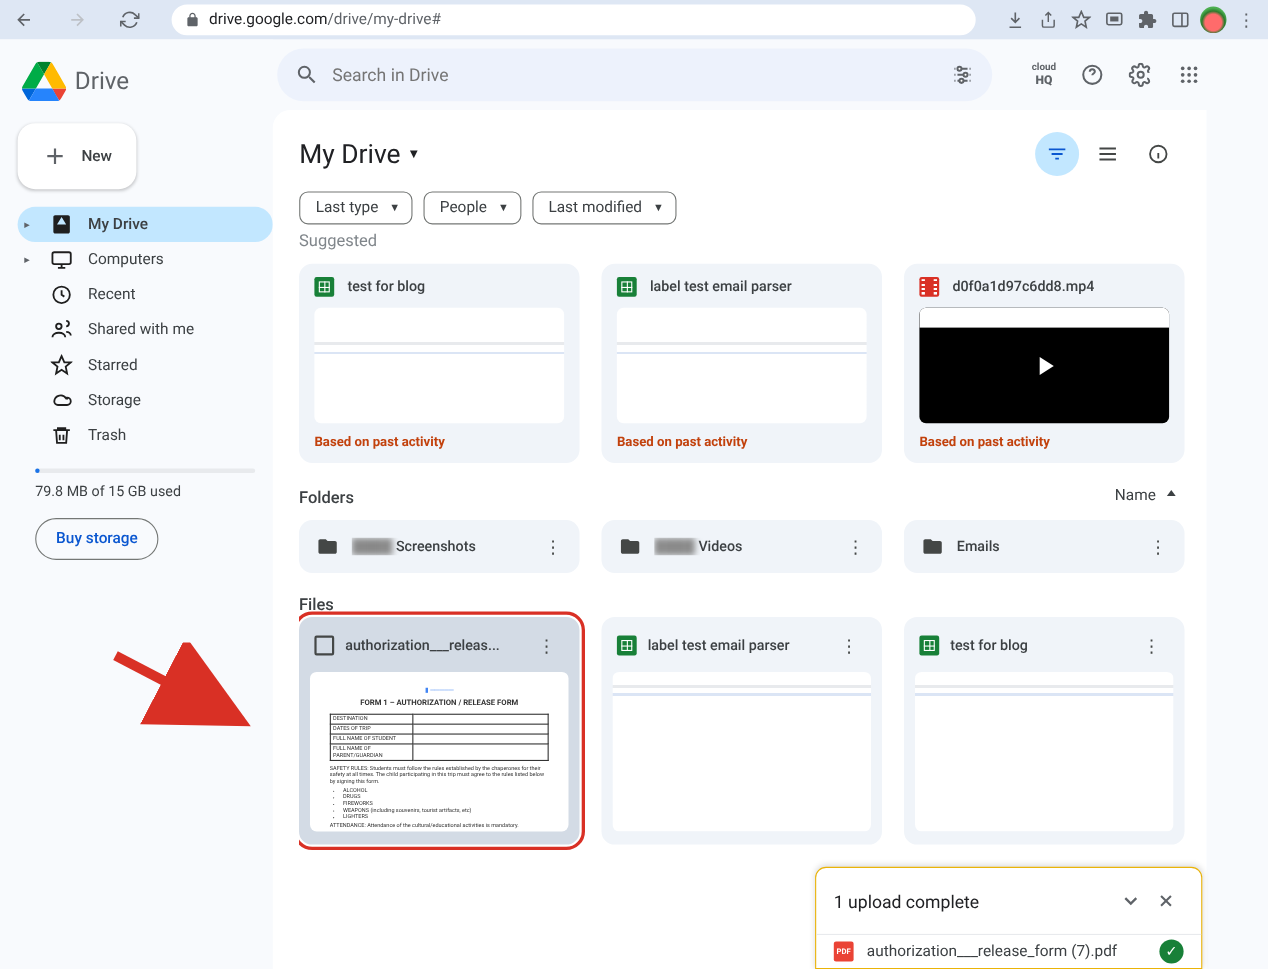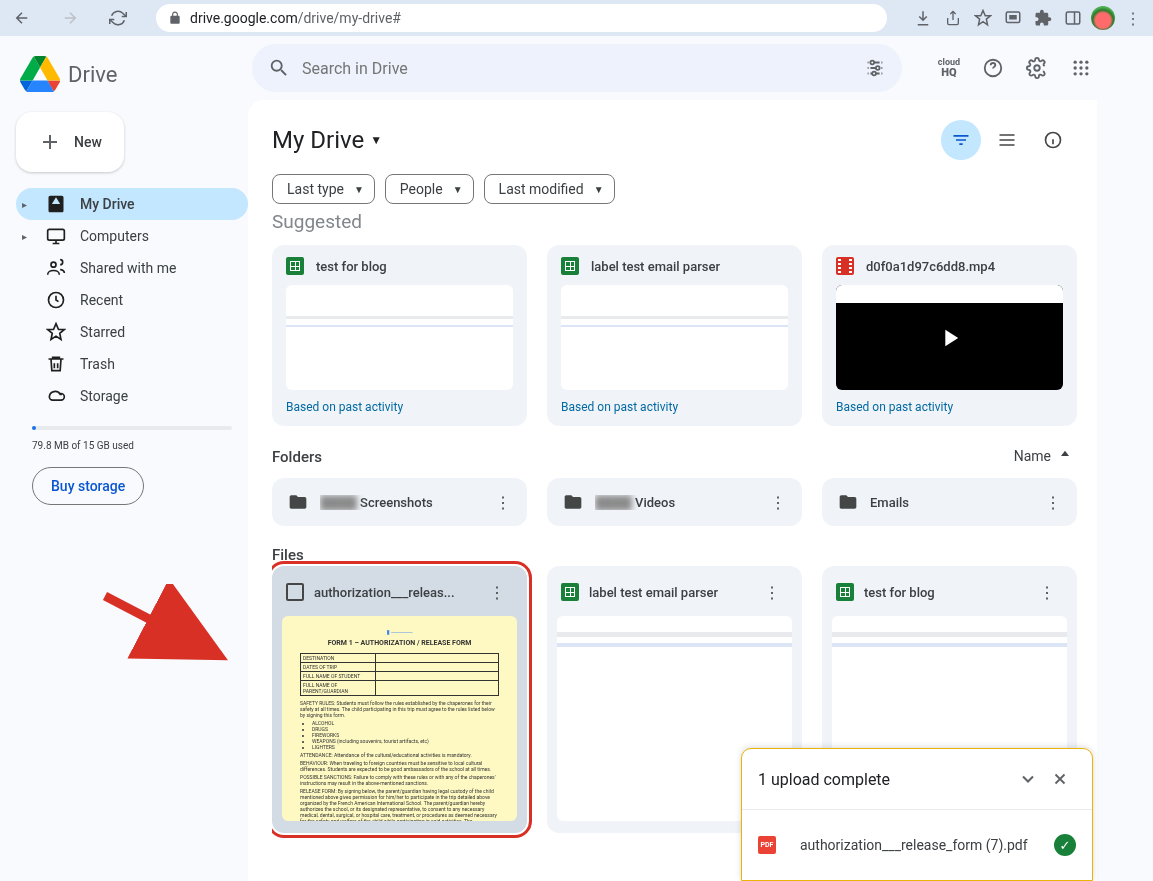--- a/index.html
+++ b/index.html
@@ -23,21 +23,21 @@
 .drive-logo { width: 40px; height: 36px; }
 .logo-text { font-size: 22px; color: #5f6368; }
 .new-btn { display: inline-flex; align-items: center; gap: 12px; background: #fff; border: none; border-radius: 16px; padding: 18px 22px; box-shadow: 0 1px 3px rgba(0,0,0,0.2); font-size: 14px; font-weight: 500; color: #3c4043; margin-bottom: 16px; cursor: pointer; }
 .nav-list { list-style: none; }
 .nav-item { display: flex; align-items: center; gap: 14px; height: 32px; padding: 0 12px 0 6px; border-radius: 16px; font-size: 14px; color: #3c4043; cursor: pointer; }
 .nav-item .tri { width: 10px; font-size: 10px; color: #5f6368; visibility: hidden; }
 .nav-item.has-tri .tri { visibility: visible; }
 .nav-item.active { background: #c2e7ff; font-weight: 500; }
 .nav-item svg, .nav-item .nav-ico { width: 20px; height: 20px; flex-shrink: 0; }
 .storage-row { padding: 8px 8px 8px 16px; }
-.storage-text { font-size: 10px; color: #3c4043; margin: 10px 0 16px; }
+.storage-text { font-size: 13px; color: #3c4043; margin: 10px 0 16px; }
 .buy-btn { border: 1px solid #747775; border-radius: 20px; padding: 10px 18px; font-size: 14px; color: #0b57d0; background: transparent; cursor: pointer; font-weight: 500; }
 
 
 .main-col { flex: 1; display: flex; flex-direction: column; }
 .top-bar { display: flex; align-items: center; padding: 8px 16px 8px 4px; gap: 8px; }
 .search-box { flex: 1; max-width: 650px; height: 48px; background: #edf2fc; border-radius: 24px; display: flex; align-items: center; padding: 0 16px; gap: 12px; }
 .search-box input { border: none; background: transparent; font-size: 16px; flex: 1; outline: none; color: #5f6368; }
 .top-icons { display: flex; align-items: center; gap: 4px; margin-left: auto; }
 .top-ico { width: 40px; height: 40px; display: flex; align-items: center; justify-content: center; color: #5f6368; cursor: pointer; border-radius: 50%; }
 .top-ico.hq { font-size: 9px; font-weight: bold; text-align: center; line-height: 1; font-family: serif; }
@@ -46,64 +46,64 @@
 
 .content-wrap { flex: 1; background: #fff; border-radius: 16px 0 0 0; margin-right: 56px; padding: 20px 0 0 24px; overflow: hidden; position: relative; }
 .content-header { display: flex; align-items: center; padding-right: 24px; }
 .title { font-size: 24px; color: #202124; display: flex; align-items: center; gap: 6px; cursor: pointer; }
 .header-actions { margin-left: auto; display: flex; gap: 6px; }
 .h-act { width: 40px; height: 40px; display: flex; align-items: center; justify-content: center; border-radius: 50%; color: #444746; cursor: pointer; }
 .h-act.active { background: #c2e7ff; color: #0b57d0; }
 .chips { display: flex; gap: 10px; margin: 14px 0 8px; }
 .chip { display: flex; align-items: center; gap: 10px; border: 1px solid #747775; border-radius: 8px; padding: 6px 10px 6px 14px; font-size: 14px; color: #3c4043; cursor: pointer; background: #fff; }
 .section-label { font-size: 15px; color: #3c4043; margin: 4px 0 2px; font-weight: 500; }
-.suggested-label { font-size: 19px; color: #80868b; margin-top: -2px; margin-bottom: 12px; }
+.suggested-label { font-size: 15px; color: #80868b; margin-top: -2px; margin-bottom: 12px; }
 
 .scroll-area { overflow-y: auto; height: calc(100% - 110px); padding-right: 20px; padding-bottom: 120px; }
 .grid { display: flex; gap: 20px; margin-bottom: 18px; }
 .card { flex: 1; background: #f0f4f9; border-radius: 12px; padding: 12px 14px; cursor: pointer; }
 .card-title-row { display: flex; align-items: center; gap: 12px; margin-bottom: 10px; }
 .card-title { font-size: 13px; font-weight: 500; color: #3c4043; white-space: nowrap; overflow: hidden; text-overflow: ellipsis; }
 .preview { background: #fff; border-radius: 6px; height: 105px; display: flex; align-items: center; justify-content: center; overflow: hidden; }
 .preview.sheet { background: linear-gradient(#fff 30%, #e8eaed 30%, #e8eaed 32%, #fff 32%, #fff 38%, #dbe5f5 38%, #dbe5f5 40%, #fff 40%); }
 .preview.video { background: #000; color: #fff; position: relative; }
 .preview.video .browsertop { position: absolute; top: 0; left: 0; right: 0; height: 18px; background: #fff; }
-.card-sub { font-size: 12px; color: #0369a1; margin-top: 10px; }
+.card-sub { font-size: 12px; color: #c2410c; margin-top: 10px; font-weight: bold; }
 
 .folders-header { display: flex; align-items: center; margin: 4px 0 10px; padding-right: 4px; }
 .sort { margin-left: auto; display: flex; align-items: center; gap: 6px; font-size: 14px; color: #3c4043; cursor: pointer; }
 .folder-row { display: flex; gap: 20px; margin-bottom: 20px; }
 .folder { flex: 1; background: #f0f4f9; border-radius: 12px; height: 48px; display: flex; align-items: center; padding: 0 8px 0 16px; gap: 12px; cursor: pointer; }
 .folder .fname { font-size: 13px; font-weight: 500; color: #3c4043; flex: 1; overflow: hidden; text-overflow: ellipsis; white-space: nowrap; }
 .folder .blur { filter: blur(3px); color: #888; }
 .more-ico { width: 32px; height: 32px; display: flex; align-items: center; justify-content: center; color: #444746; border-radius: 50%; cursor: pointer; font-size: 16px; }
 
 .files-grid { display: flex; gap: 20px; }
 .file-card { flex: 1; background: #f0f4f9; border-radius: 12px; padding: 10px 10px 12px; cursor: pointer; }
 .file-card.highlight { outline: 3px solid #d93025; outline-offset: 2px; background: #d3dbe5; }
 .file-title-row { display: flex; align-items: center; gap: 10px; margin-bottom: 8px; padding: 0 4px; }
 .file-title { font-size: 13px; font-weight: 500; color: #3c4043; flex: 1; white-space: nowrap; overflow: hidden; text-overflow: ellipsis; }
-.file-preview { background: #fef9c3; border-radius: 6px; height: 205px; overflow: hidden; }
+.file-preview { background: #ffffff; border-radius: 6px; height: 145px; overflow: hidden; }
 
 .pdf-look { padding: 12px 18px; font-size: 6px; color: #333; }
 .pdf-look .ptitle { text-align: center; font-size: 7px; font-weight: bold; margin: 4px 0 6px; }
 .pdf-look table { width: 100%; border-collapse: collapse; margin-bottom: 4px; }
 .pdf-look td { border: 1px solid #333; height: 8px; padding: 1px 2px; font-size: 5px; }
 .pdf-look .para { font-size: 5px; line-height: 1.2; margin: 2px 0; }
 .sheet-look { height: 100%; background: linear-gradient(#fff 8%, #e8eaed 8%, #e8eaed 10%, #fff 10%, #fff 13%, #dbe5f5 13%, #dbe5f5 15%, #fff 15%); }
 
 
 .right-rail { position: absolute; right: 0; top: 36px; bottom: 0; width: 56px; background: #f8fafd; display: flex; flex-direction: row; align-items: flex-start; padding-top: 18px; gap: 24px; border-left: 1px solid transparent; }
 .rail-ico { width: 20px; height: 20px; cursor: pointer; }
 
 
 .toast { position: absolute; right: 60px; bottom: 0; width: 352px; background: #fff; border-radius: 10px 10px 0 0; box-shadow: 0 -1px 6px rgba(0,0,0,0.15); border: 1px solid #eab308; }
 .toast-head { display: flex; align-items: center; padding: 14px 16px; }
 .toast-title { font-size: 16px; color: #202124; flex: 1; }
-.toast-item { display: flex; align-items: center; gap: 24px; padding: 24px 16px; border-top: 1px solid #e8eaed; }
+.toast-item { display: flex; align-items: center; gap: 12px; padding: 4px 16px; border-top: 1px solid #e8eaed; }
 .toast-file { font-size: 14px; color: #3c4043; flex: 1; white-space: nowrap; overflow: hidden; text-overflow: ellipsis; }
 
 
 .ico-sheets { width: 18px; height: 18px; background: #188038; border-radius: 2px; position: relative; flex-shrink: 0; }
 .ico-sheets::before { content: ""; position: absolute; inset: 4px; background: linear-gradient(#fff 0 33%, transparent 33% 50%, #fff 50% 83%, transparent 83%), linear-gradient(90deg, #fff 0 40%, transparent 40% 60%, #fff 60%); background-size: 100% 100%; opacity: 0; }
 .ico-sheets::after { content: ""; position: absolute; inset: 4px; border: 1px solid #fff; }
 .ico-sheets .grid-lines { position: absolute; inset: 4px; }
 .ico-sheets .grid-lines::before { content:""; position:absolute; left:50%; top:0; bottom:0; width:1px; background:#fff; }
 .ico-sheets .grid-lines::after { content:""; position:absolute; top:50%; left:0; right:0; height:1px; background:#fff; }
 .ico-video { width: 18px; height: 18px; background: #d93025; border-radius: 2px; flex-shrink: 0; position: relative; }
@@ -212,53 +212,53 @@
           <span class="tri">▸</span>
           <svg class="nav-ico" viewBox="0 0 24 24" fill="none" stroke="#1f1f1f" stroke-width="2">
             <rect x="2" y="4" width="20" height="13" rx="2"></rect>
             <path d="M8 21h8M12 17v4"></path>
           </svg>
           <span>Computers</span>
         </li>
       <li class="nav-item">
           <span class="tri"></span>
           <svg class="nav-ico" viewBox="0 0 24 24" fill="none" stroke="#1f1f1f" stroke-width="2">
-            <circle cx="9" cy="8" r="3"></circle>
-            <path d="M2 20c0-3 3-5 7-5s7 2 7 5M17 8a3 3 0 100-6M22 18c0-2-2-4-5-4"></path>
-          </svg>
-          <span>Shared with me</span>
+            <circle cx="12" cy="12" r="9"></circle>
+            <path d="M12 7v5l3 2"></path>
+          </svg>
+          <span>Recent</span>
         </li>
       <li class="nav-item">
           <span class="tri"></span>
           <svg class="nav-ico" viewBox="0 0 24 24" fill="none" stroke="#1f1f1f" stroke-width="2">
-            <circle cx="12" cy="12" r="9"></circle>
-            <path d="M12 7v5l3 2"></path>
-          </svg>
-          <span>Recent</span>
+            <circle cx="9" cy="8" r="3"></circle>
+            <path d="M2 20c0-3 3-5 7-5s7 2 7 5M17 8a3 3 0 100-6M22 18c0-2-2-4-5-4"></path>
+          </svg>
+          <span>Shared with me</span>
         </li>
       <li class="nav-item">
           <span class="tri"></span>
           <svg class="nav-ico" viewBox="0 0 24 24" fill="none" stroke="#1f1f1f" stroke-width="2">
             <path d="M12 2l3 7h7l-5.5 4.5L18 21l-6-4-6 4 1.5-7.5L2 9h7z"></path>
           </svg>
           <span>Starred</span>
         </li>
       <li class="nav-item">
           <span class="tri"></span>
           <svg class="nav-ico" viewBox="0 0 24 24" fill="none" stroke="#1f1f1f" stroke-width="2">
-            <path d="M3 6h18M8 6V4h8v2M6 6l1 14h10l1-14M10 11v6M14 11v6"></path>
-          </svg>
-          <span>Trash</span>
+            <path d="M18 10h-1a7 7 0 00-13 3 4 4 0 004 4h10a4 4 0 000-8z"></path>
+          </svg>
+          <span>Storage</span>
         </li>
       <li class="nav-item">
           <span class="tri"></span>
           <svg class="nav-ico" viewBox="0 0 24 24" fill="none" stroke="#1f1f1f" stroke-width="2">
-            <path d="M18 10h-1a7 7 0 00-13 3 4 4 0 004 4h10a4 4 0 000-8z"></path>
-          </svg>
-          <span>Storage</span>
+            <path d="M3 6h18M8 6V4h8v2M6 6l1 14h10l1-14M10 11v6M14 11v6"></path>
+          </svg>
+          <span>Trash</span>
         </li>
     </ul>
     <div class="storage-row">
       <div style="height:4px;background:#e8eaed;border-radius:2px;width:200px;margin-top:6px">
           <div style="height:100%;width:2%;background:#1a73e8;border-radius:2px"></div>
         </div>
       <div class="storage-text">79.8 MB of 15 GB used</div>
       <button class="buy-btn">Buy storage</button>
     </div>
   </div>

